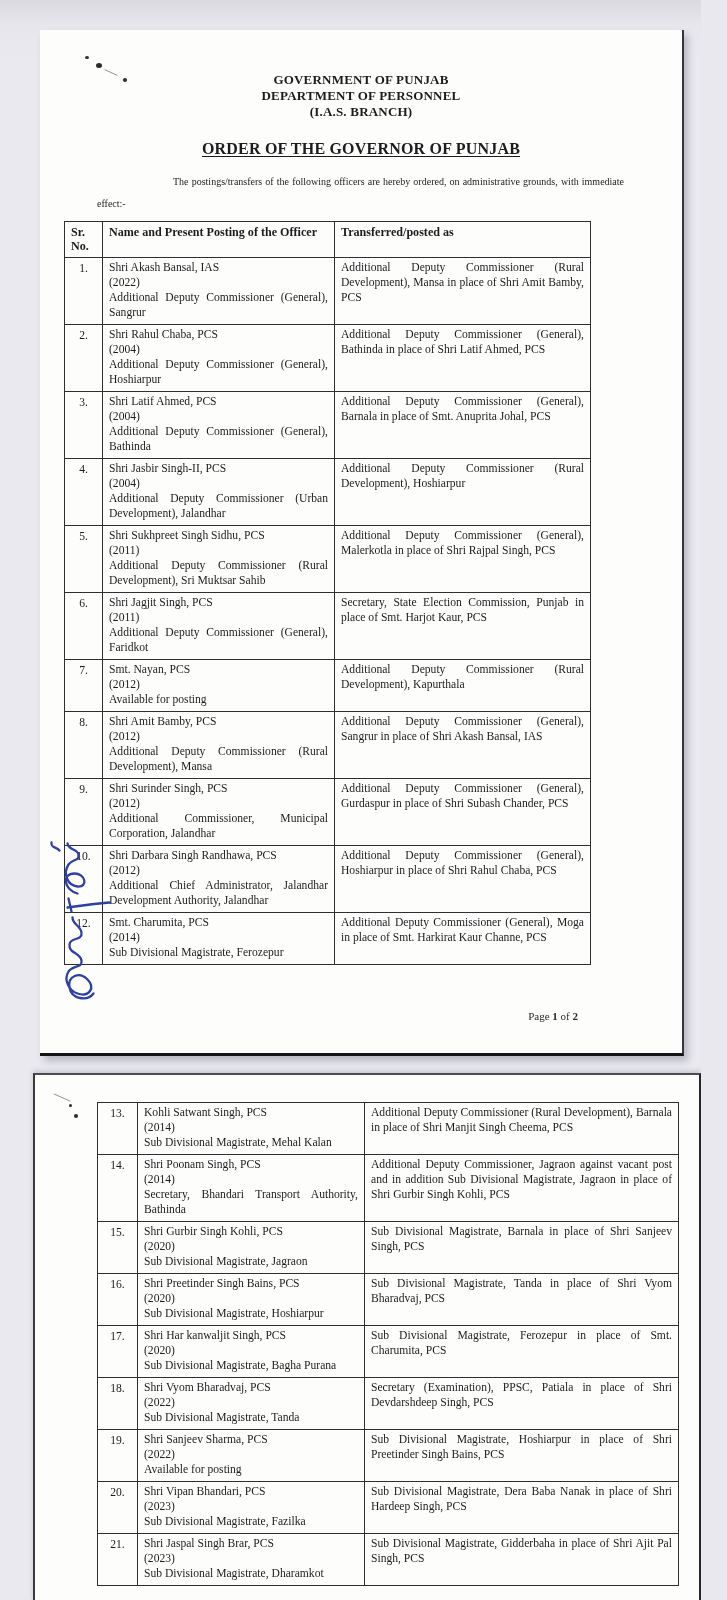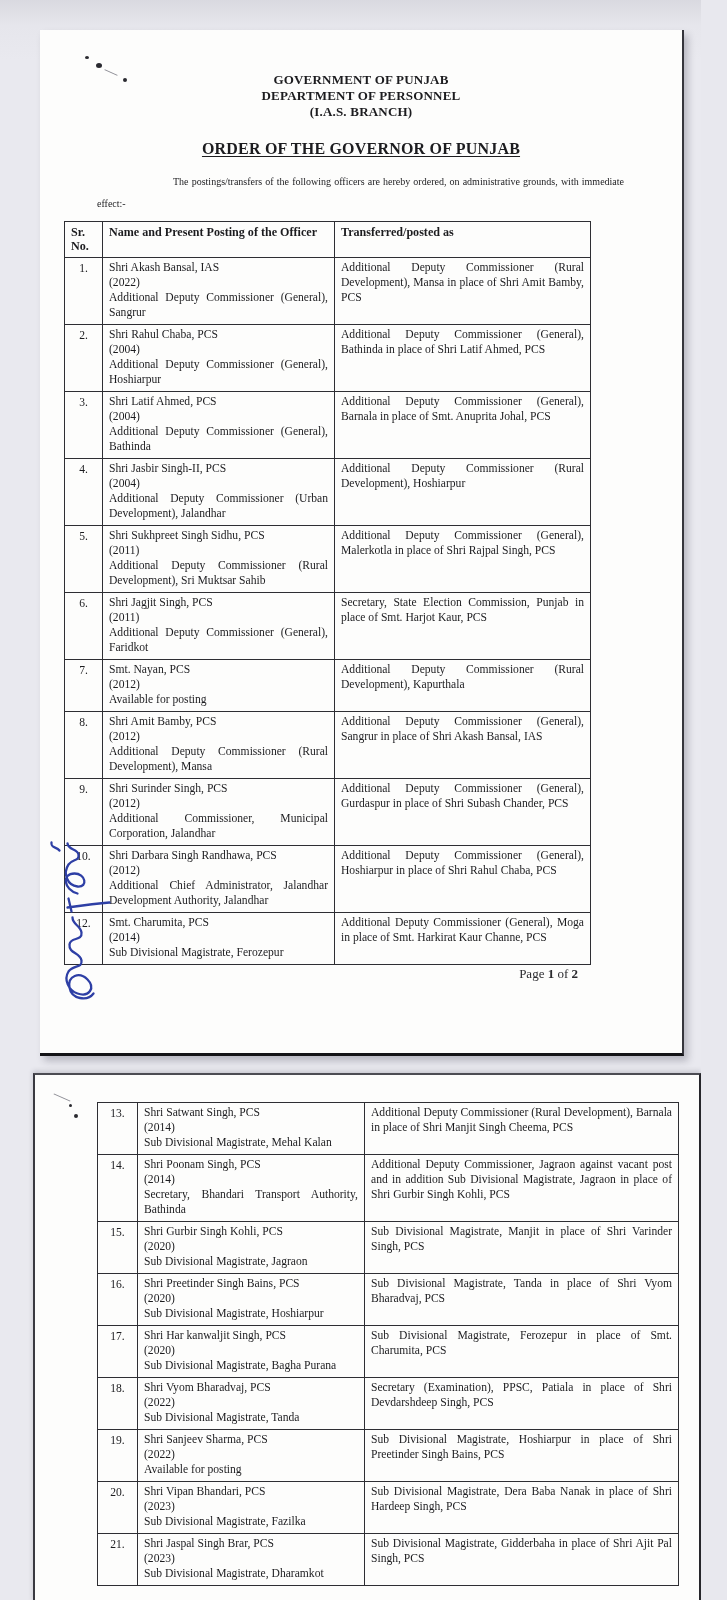--- a/index.html
+++ b/index.html
@@ -46,21 +46,21 @@
     overflow:hidden;
   }
   #table1{margin:6px 0 0 24px;width:526px;}
   #table2{margin:27px 0 0 62px;width:581px;}
   th{font-weight:bold;text-align:left;font-size:12.1px;line-height:14px;padding-top:3px !important;}
   th.sr-h{white-space:pre-line;}
   td.sr-cell{text-align:center;padding-top:3px !important;}
   .officer-present-posting{text-align:justify;}
   td.transfer-cell{text-align:justify;}
   .page-footer{
-    position:absolute;top:936px;right:104px;font-size:13px;color:#2a2a2e;
+    position:absolute;top:980px;right:104px;font-size:11px;color:#2a2a2e;
   }
   .page-footer b{font-weight:bold;}
   
   .signature{
     position:absolute;left:-46px;top:855px;width:170px;height:75px;
     transform:rotate(-90deg);
   }
   
   .speck{position:absolute;background:#2a2a30;border-radius:50%;}
   .scratch{position:absolute;background:none;border-top:1.5px solid #8a8a92;transform:rotate(24deg);}
@@ -228,21 +228,21 @@
     <table class="doc-table" id="table2">
       <colgroup>
           <col style="width:40px">
           <col style="width:227px">
           <col style="width:314px">
         </colgroup>
       <tbody id="tbody-page2">
           <tr>
             <td class="sr-cell">13.</td>
             <td>
-              <div class="officer-name">Shri Satwant Singh, PCS</div>
+              <div class="officer-name">Kohli Satwant Singh, PCS</div>
               <div class="officer-batch-year">(2014)</div>
               <div class="officer-present-posting">Sub Divisional Magistrate, Mehal Kalan</div>
             </td>
             <td class="transfer-cell">Additional Deputy Commissioner (Rural Development), Barnala in place of  Shri Manjit Singh Cheema, PCS</td>
           </tr>
           <tr>
             <td class="sr-cell">14.</td>
             <td>
               <div class="officer-name">Shri Poonam Singh, PCS</div>
               <div class="officer-batch-year">(2014)</div>
@@ -250,21 +250,21 @@
             </td>
             <td class="transfer-cell">Additional Deputy Commissioner, Jagraon against vacant post and in addition Sub Divisional Magistrate, Jagraon in place of Shri Gurbir Singh Kohli, PCS</td>
           </tr>
           <tr>
             <td class="sr-cell">15.</td>
             <td>
               <div class="officer-name">Shri Gurbir Singh Kohli, PCS</div>
               <div class="officer-batch-year">(2020)</div>
               <div class="officer-present-posting">Sub Divisional Magistrate, Jagraon</div>
             </td>
-            <td class="transfer-cell">Sub Divisional Magistrate, Manjit in place of Shri Varinder Singh, PCS</td>
+            <td class="transfer-cell">Sub Divisional Magistrate, Barnala in place of Shri Sanjeev Singh, PCS</td>
           </tr>
           <tr>
             <td class="sr-cell">16.</td>
             <td>
               <div class="officer-name">Shri Preetinder Singh Bains, PCS</div>
               <div class="officer-batch-year">(2020)</div>
               <div class="officer-present-posting">Sub Divisional Magistrate, Hoshiarpur</div>
             </td>
             <td class="transfer-cell">Sub Divisional Magistrate, Tanda in place of Shri Vyom Bharadvaj, PCS</td>
           </tr>

